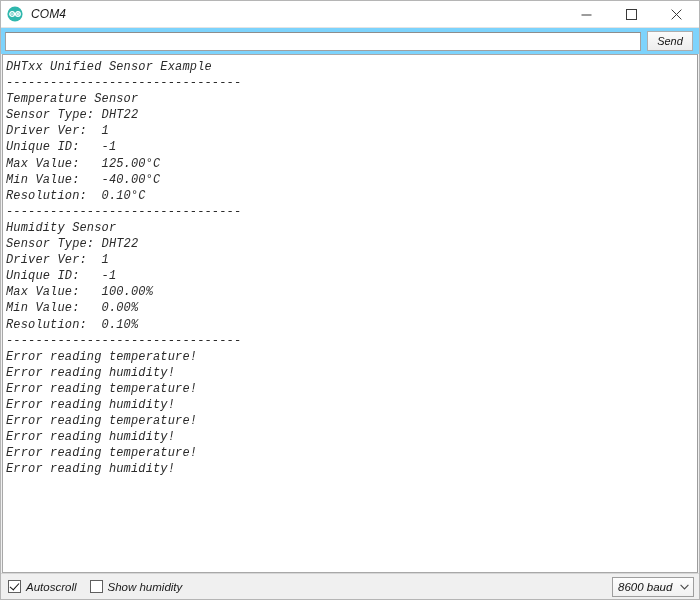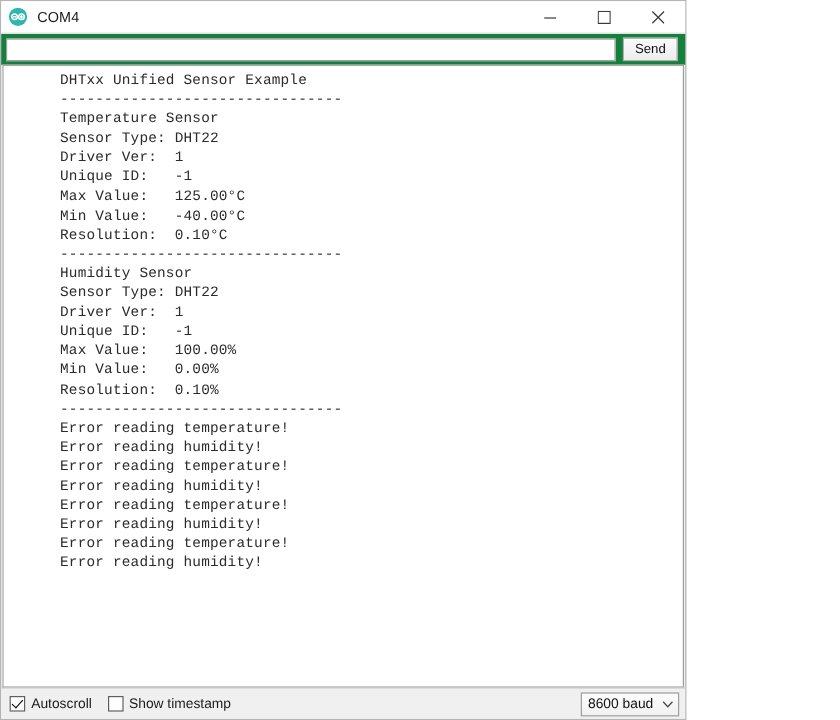--- a/index.html
+++ b/index.html
@@ -9,28 +9,29 @@
   }
   body {
     width: 700px;
     height: 600px;
     overflow: hidden;
     font-family: "Liberation Sans", sans-serif;
     -webkit-font-smoothing: antialiased;
   }
 
   #app {
-    width: 572px;
+    width: 700px;
     height: 600px;
     position: relative;
     display: flex;
     flex-direction: column;
     background: #f0f0f0;
     box-sizing: border-box;
     border: 1px solid #b5b5b5;
+    font-style: italic;
   }
 
   
   .titlebar {
     height: 26px;
     min-height: 26px;
     background: #ffffff;
     display: flex;
     align-items: center;
     position: relative;
@@ -64,21 +65,21 @@
     align-items: center;
     justify-content: center;
     color: #3a3a3a;
   }
   .winbtn svg { display: block; }
 
   
   .sendrow {
     height: 26px;
     min-height: 26px;
-    background: #15803d;
+    background: #7dd3fc;
     display: flex;
     align-items: center;
     padding: 0 4px;
     box-sizing: border-box;
   }
   .send-input {
     flex: 1 1 auto;
     height: 19px;
     background: #ffffff;
     border: 1px solid #a0a0a0;
@@ -120,21 +121,20 @@
     position: relative;
   }
   .console {
     padding: 4px 0 0 3px;
     font-family: "Liberation Mono", "DejaVu Sans Mono", monospace;
     font-size: 12px;
     line-height: 16.1px;
     color: #2b2b2b;
     white-space: pre;
     letter-spacing: 0.15px;
-    margin-left: 44px;
   }
   .console .line { height: 16.1px; }
 
   
   .statusbar {
     height: 26px;
     min-height: 26px;
     background: #f0f0f0;
     border-top: 1px solid #d6d6d6;
     display: flex;
@@ -261,21 +261,21 @@
     <div class="console" id="console-body"><div class="line">DHTxx Unified Sensor Example</div><div class="line">--------------------------------</div><div class="line">Temperature Sensor</div><div class="line">Sensor Type: DHT22</div><div class="line">Driver Ver:  1</div><div class="line">Unique ID:   -1</div><div class="line">Max Value:   125.00°C</div><div class="line">Min Value:   -40.00°C</div><div class="line">Resolution:  0.10°C</div><div class="line">--------------------------------</div><div class="line">Humidity Sensor</div><div class="line">Sensor Type: DHT22</div><div class="line">Driver Ver:  1</div><div class="line">Unique ID:   -1</div><div class="line">Max Value:   100.00%</div><div class="line">Min Value:   0.00%</div><div class="line">Resolution:  0.10%</div><div class="line">--------------------------------</div><div class="line">Error reading temperature!</div><div class="line">Error reading humidity!</div><div class="line">Error reading temperature!</div><div class="line">Error reading humidity!</div><div class="line">Error reading temperature!</div><div class="line">Error reading humidity!</div><div class="line">Error reading temperature!</div><div class="line">Error reading humidity!</div></div>
   </div>
 
   <div class="statusbar">
     <div class="chk">
       <span class="chkbox checked" id="cb-autoscroll"></span>
       <span class="chk-label">Autoscroll</span>
     </div>
     <div class="chk">
       <span class="chkbox" id="cb-timestamp"></span>
-      <span class="chk-label">Show timestamp</span>
+      <span class="chk-label">Show humidity</span>
     </div>
 
     <div class="spacer"></div>
 
 
     <div class="combo" id="combo-baud">
       <span class="cval">8600 baud</span>
       <span class="chev">
         <svg width="9" height="6" viewBox="0 0 9 6">
             <path d="M0.6 0.8 L4.5 4.9 L8.4 0.8" stroke="#4a4a4a" stroke-width="1.1" fill="none"></path>

